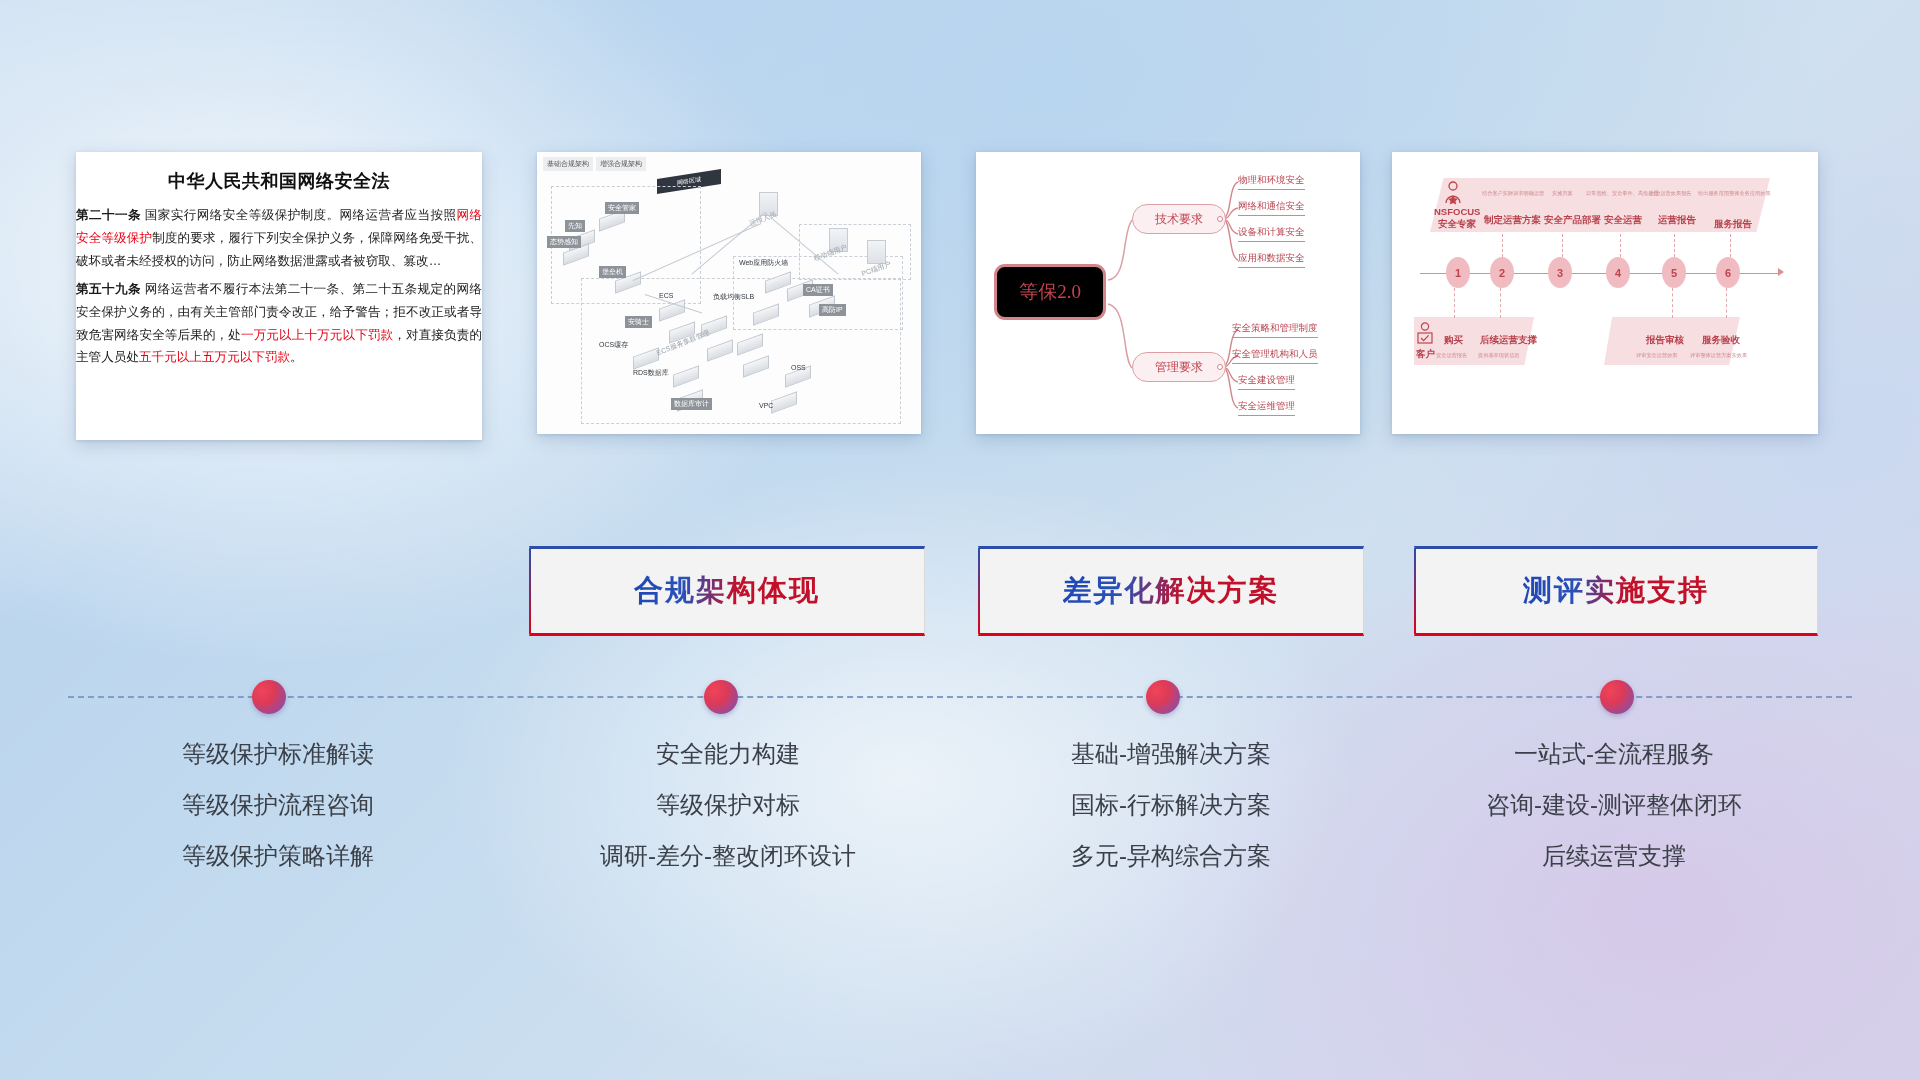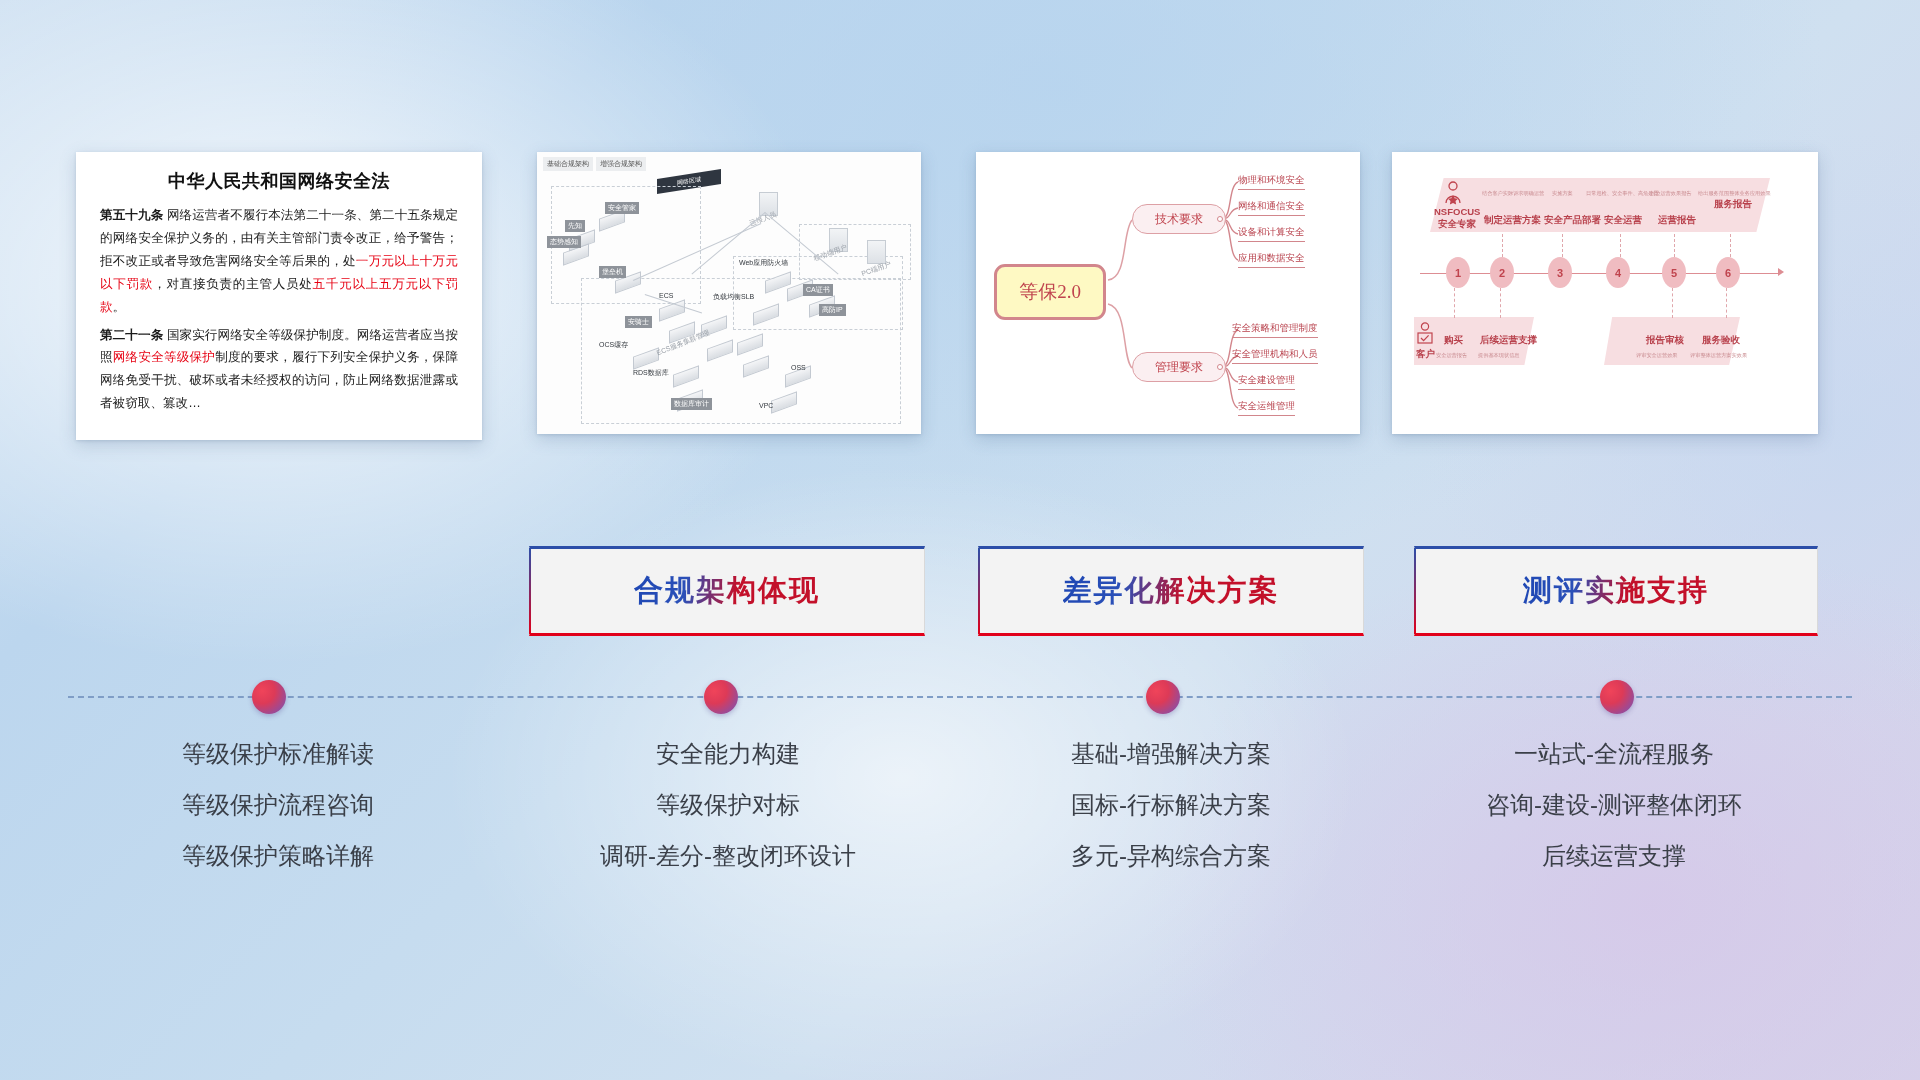--- a/index.html
+++ b/index.html
@@ -15,21 +15,21 @@
       radial-gradient(ellipse 1100px 700px at 55% 8%, rgba(181,211,238,.75) 0%, rgba(181,211,238,0) 70%),
       linear-gradient(135deg,#cfe1f2 0%,#bcd6ee 22%,#c6dcef 45%,#cfe0f0 62%,#d2d9ee 78%,#d6d2ea 100%);
   }
   
   .cards{ position:absolute; left:0; top:0; width:1920px; height:450px; }
   .card{
     position:absolute; top:152px; background:#fff;
     box-shadow:0 5px 16px rgba(60,90,130,.22), 0 1px 3px rgba(60,90,130,.18);
     overflow:hidden;
   }
-  #card1{ left:76px;  width:406px; height:288px; padding:14px 24px 10px; }
+  #card1{ left:76px;  width:406px; height:288px; padding:14px 0 10px; }
   #card2{ left:537px; width:384px; height:282px; }
   #card3{ left:976px; width:384px; height:282px; }
   #card4{ left:1392px;width:426px; height:282px; }
 
   
   .law-title{ text-align:center; font-size:18px; font-weight:bold; color:#111; letter-spacing:.5px; margin:3px 0 11px;}
   .law-p{ font-size:12.6px; line-height:1.82; color:#1b1b1b; text-align:justify; margin-bottom:5px;}
   .law-p b{ font-weight:bold; }
   .law-p .r{ color:#e60012; }
 
@@ -46,21 +46,21 @@
   .arch .node .srv{ width:19px; height:24px; background:linear-gradient(#f2f4f6,#dde1e6); border:1px solid #c6ccd3;}
   .arch .lbl{ position:absolute; font-size:7px; color:#3a3f46; white-space:nowrap; }
   .arch .lbl.g{ background:#8e939a; color:#fff; padding:1px 3px; }
   .arch .lbl.w{ color:#33383e; }
   .arch .ln{ position:absolute; background:#c4cad2; height:1px; transform-origin:0 0; }
 
   
   .mm{ position:relative; width:100%; height:100%; background:#fff; }
   .mm .root{
     position:absolute; left:18px; top:112px; width:112px; height:56px;
-    background:#fef9c3; border:3px solid #d2868c; border-radius:11px;
+    background:#000000; border:3px solid #d2868c; border-radius:11px;
     display:flex; align-items:center; justify-content:center;
     font-size:19px; color:#c0444e; font-family:"Liberation Serif","DejaVu Serif",serif;
   }
   .mm .br{
     position:absolute; width:94px; height:30px; background:#fbeff1; border:1.7px solid #dda0a5;
     border-radius:15px; display:flex; align-items:center; justify-content:center;
     font-size:12px; color:#c0444e; font-family:"Liberation Serif","DejaVu Serif",serif;
   }
   .mm #brTech{ left:156px; top:52px; }
   .mm #brMgmt{ left:156px; top:200px; }
@@ -129,24 +129,24 @@
   #c4{ left:1406px;width:416px; }
 </style>
 </head>
 <body>
 
 <div class="cards">
 
   <div class="card" id="card1">
     <div class="law-title">中华人民共和国网络安全法</div>
     <div class="law-p">
+      <b>第二十一条</b><span> 国家实行网络安全等级保护制度。网络运营者应当按照</span><span class="r">网络安全等级保护</span><span>制度的要求，履行下列安全保护义务，保障网络免受干扰、破坏或者未经授权的访问，防止网络数据泄露或者被窃取、篡改…</span>
+    </div>
+    <div class="law-p">
       <b>第五十九条</b><span> 网络运营者不履行本法第二十一条、第二十五条规定的网络安全保护义务的，由有关主管部门责令改正，给予警告；拒不改正或者导致危害网络安全等后果的，处</span><span class="r">一万元以上十万元以下罚款</span><span>，对直接负责的主管人员处</span><span class="r">五千元以上五万元以下罚款</span><span>。</span>
-    </div>
-    <div class="law-p">
-      <b>第二十一条</b><span> 国家实行网络安全等级保护制度。网络运营者应当按照</span><span class="r">网络安全等级保护</span><span>制度的要求，履行下列安全保护义务，保障网络免受干扰、破坏或者未经授权的访问，防止网络数据泄露或者被窃取、篡改…</span>
     </div>
   </div>
 
   <div class="card" id="card2">
     <div class="arch">
       <div class="tabs">
         <span>基础合规架构</span>
         <span>增强合规架构</span>
       </div>
       <div class="blkTag">网络区域</div>
@@ -298,21 +298,21 @@
       <div class="hd" style="left:46px; top:66px;">安全专家</div>
 
       <div class="hd" style="left:92px;  top:62px;">制定运营方案</div>
       <div class="sub" style="left:90px;  top:38px;">结合客户实际诉求明确运营</div>
       <div class="hd" style="left:152px; top:62px;">安全产品部署</div>
       <div class="sub" style="left:160px; top:38px;">实施方案</div>
       <div class="hd" style="left:212px; top:62px;">安全运营</div>
       <div class="sub" style="left:194px; top:38px;">日常巡检、安全事件、高危处置</div>
       <div class="hd" style="left:266px; top:62px;text-align:right;">运营报告</div>
       <div class="sub" style="left:258px; top:38px;">到位运营效果报告</div>
-      <div class="hd" style="left:322px; top:46px;">服务报告</div>
+      <div class="hd" style="left:322px; top:66px;">服务报告</div>
       <div class="sub" style="left:306px; top:38px;">给出服务范围整体业务应用效果</div>
 
       <div class="dash" style="left:110px; top:82px; height:28px;"></div>
       <div class="dash" style="left:170px; top:82px; height:28px;"></div>
       <div class="dash" style="left:228px; top:82px; height:28px;"></div>
       <div class="dash" style="left:282px; top:82px; height:28px;"></div>
       <div class="dash" style="left:338px; top:82px; height:28px;"></div>
       <div class="dash" style="left:62px;  top:136px; height:30px;"></div>
       <div class="dash" style="left:108px; top:136px; height:30px;"></div>
       <div class="dash" style="left:280px; top:136px; height:30px;"></div>

